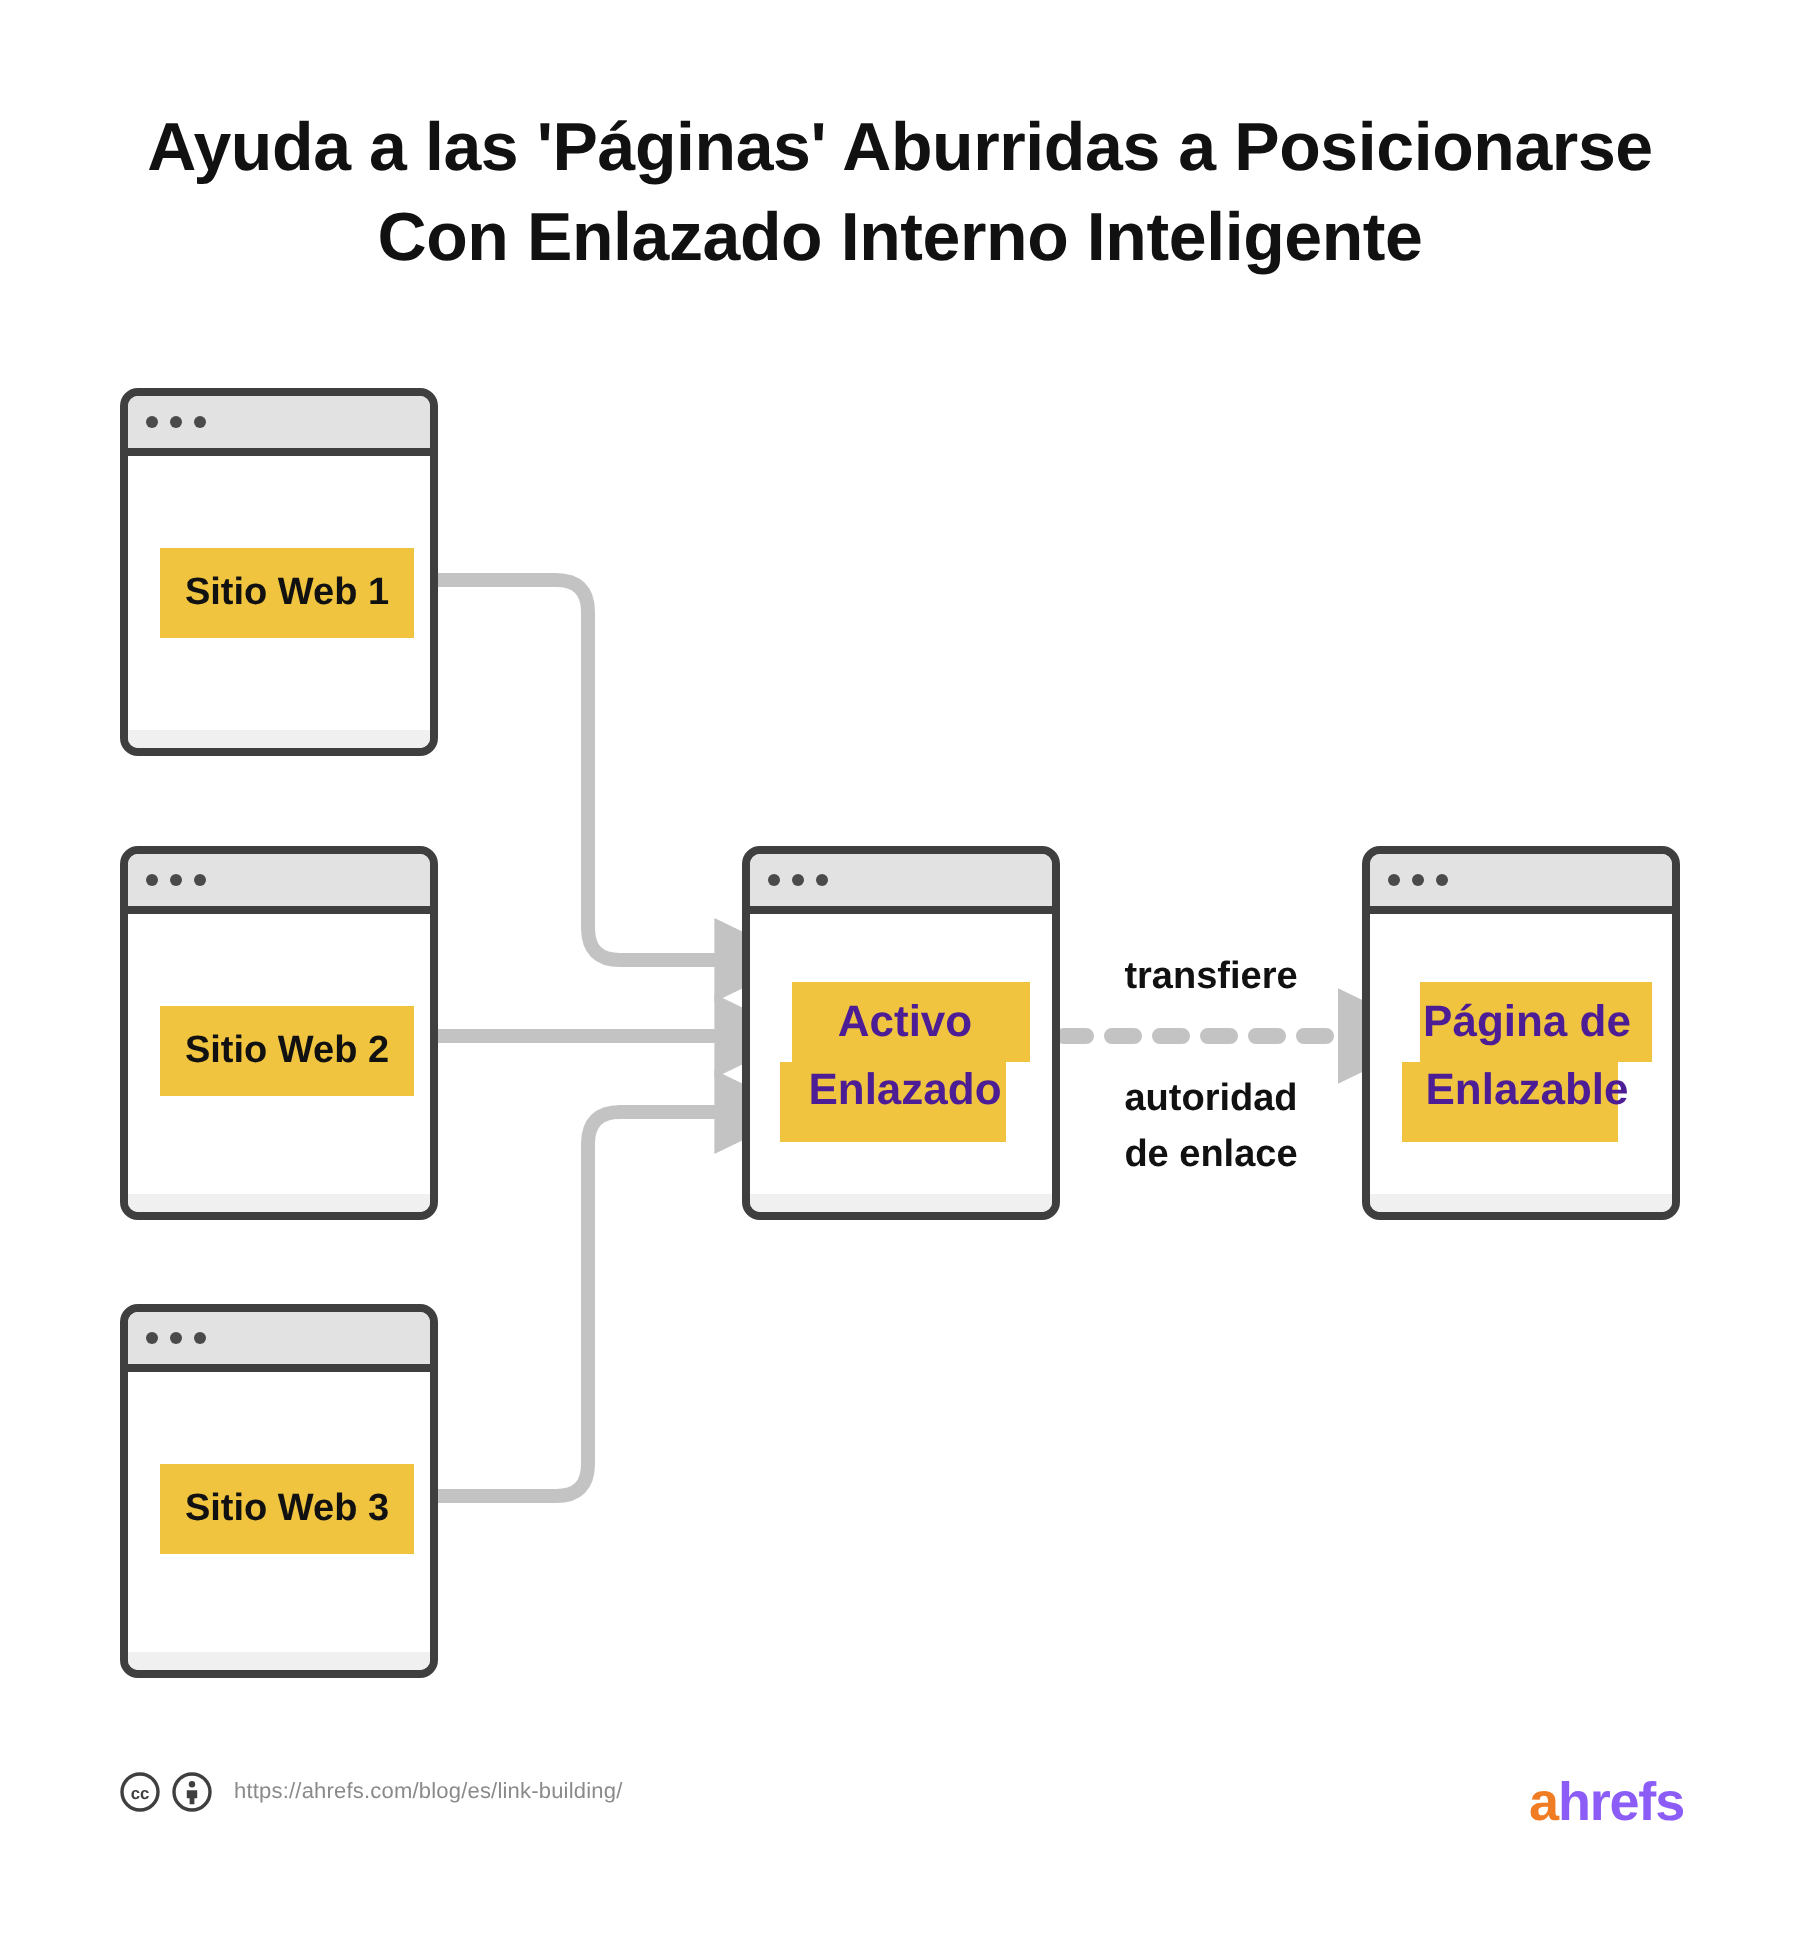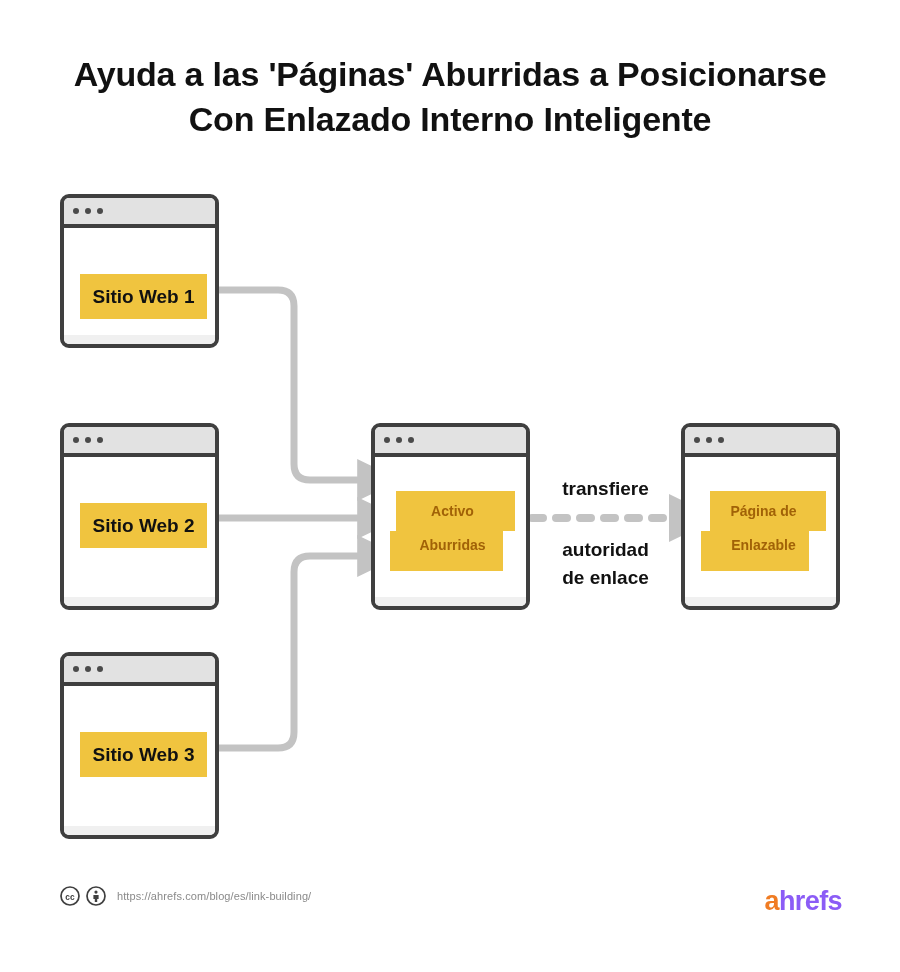--- a/index.html
+++ b/index.html
@@ -105,22 +105,22 @@
   .hl2 .band {
     position: absolute;
     background: #f0c43f;
     z-index: 1;
   }
   .hl2 .line {
     position: absolute;
     z-index: 2;
     font-family: "Liberation Sans", sans-serif;
     font-weight: 700;
-    font-size: 14px;
-    color: #a16207;
+    font-size: 22px;
+    color: #4c1d95;
     white-space: nowrap;
     text-align: center;
   }
 
   
   #wires {
     position: absolute;
     left: 0;
     top: 0;
     width: 900px;
@@ -187,21 +187,21 @@
 
     <path d="M219,290 L278,290 Q294,290 294,306 L294,464 Q294,480 310,480 L360,480" fill="none" stroke="#c3c3c3" stroke-width="7" stroke-linecap="butt" stroke-linejoin="round" marker-end="url(#ah)"></path>
 
     <path d="M219,518 L360,518" fill="none" stroke="#c3c3c3" stroke-width="7" stroke-linecap="butt" marker-end="url(#ah)"></path>
 
     <path d="M219,748 L278,748 Q294,748 294,732 L294,572 Q294,556 310,556 L360,556" fill="none" stroke="#c3c3c3" stroke-width="7" stroke-linecap="butt" stroke-linejoin="round" marker-end="url(#ah)"></path>
 
     <path d="M532,518 L672,518" fill="none" stroke="#c3c3c3" stroke-width="8" stroke-linecap="round" stroke-dasharray="11 13" marker-end="url(#ah)"></path>
   </svg>
 
-  <div class="window" style="left:60px; top:194px; width:159px; height:154px;">
+  <div class="window" style="left:60px; top:194px; width:159px; height:184px;">
     <div class="window-bar">
       <span class="dot"></span>
       <span class="dot"></span>
       <span class="dot"></span>
     </div>
     <div class="window-body">
       <div class="hl hl-single" style="left:16px; top:46px;">
         <span class="hl-box" style="width:127px; height:45px;"></span>
         <span class="hl-text" style="display:inline-block; width:127px; line-height:45px; text-align:center;">Sitio Web 1</span>
       </div>
@@ -243,21 +243,21 @@
     <div class="window-bar">
       <span class="dot"></span>
       <span class="dot"></span>
       <span class="dot"></span>
     </div>
     <div class="window-body">
       <div class="hl2" style="left:15px; top:34px; width:125px; height:80px;">
         <span class="band" style="left:6px; top:0; width:119px; height:40px;"></span>
         <span class="band" style="left:0px; top:40px; width:113px; height:40px;"></span>
         <span class="line" style="left:0; top:0; width:125px; line-height:40px;">Activo</span>
-        <span class="line" style="left:0; top:34px; width:125px; line-height:40px;">Aburridas</span>
+        <span class="line" style="left:0; top:34px; width:125px; line-height:40px;">Enlazado</span>
       </div>
     </div>
     <div class="window-foot"></div>
   </div>
 
   <div class="window" style="left:681px; top:423px; width:159px; height:187px;">
     <div class="window-bar">
       <span class="dot"></span>
       <span class="dot"></span>
       <span class="dot"></span>

